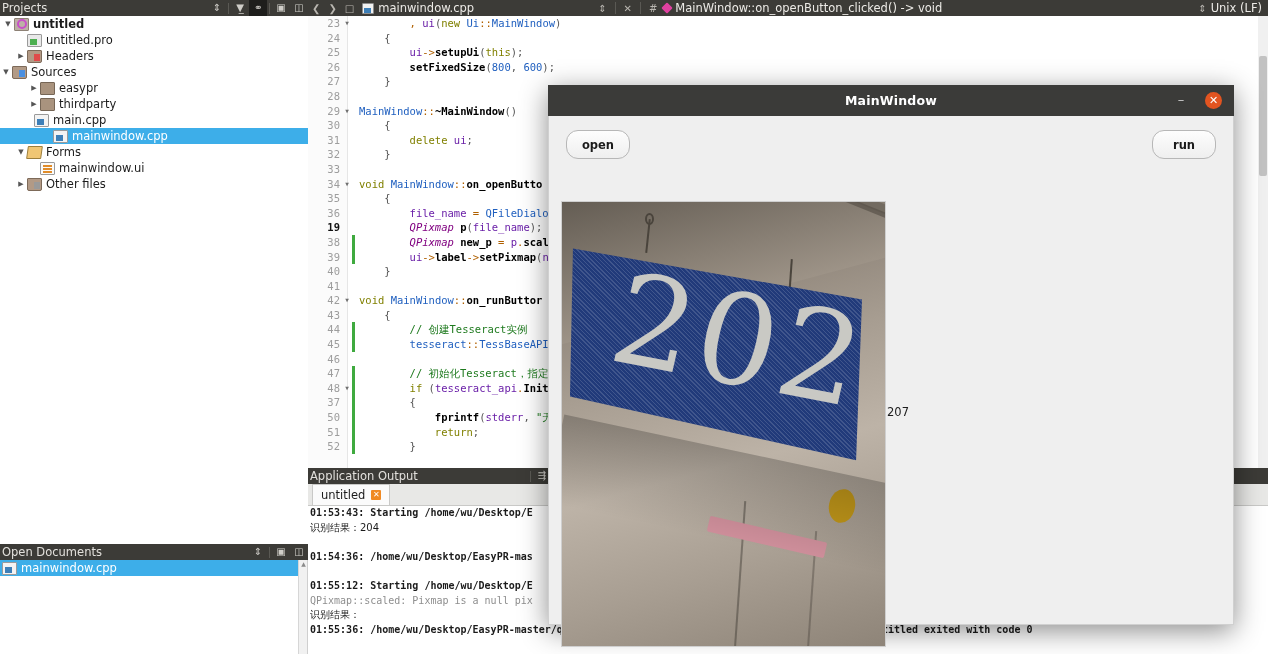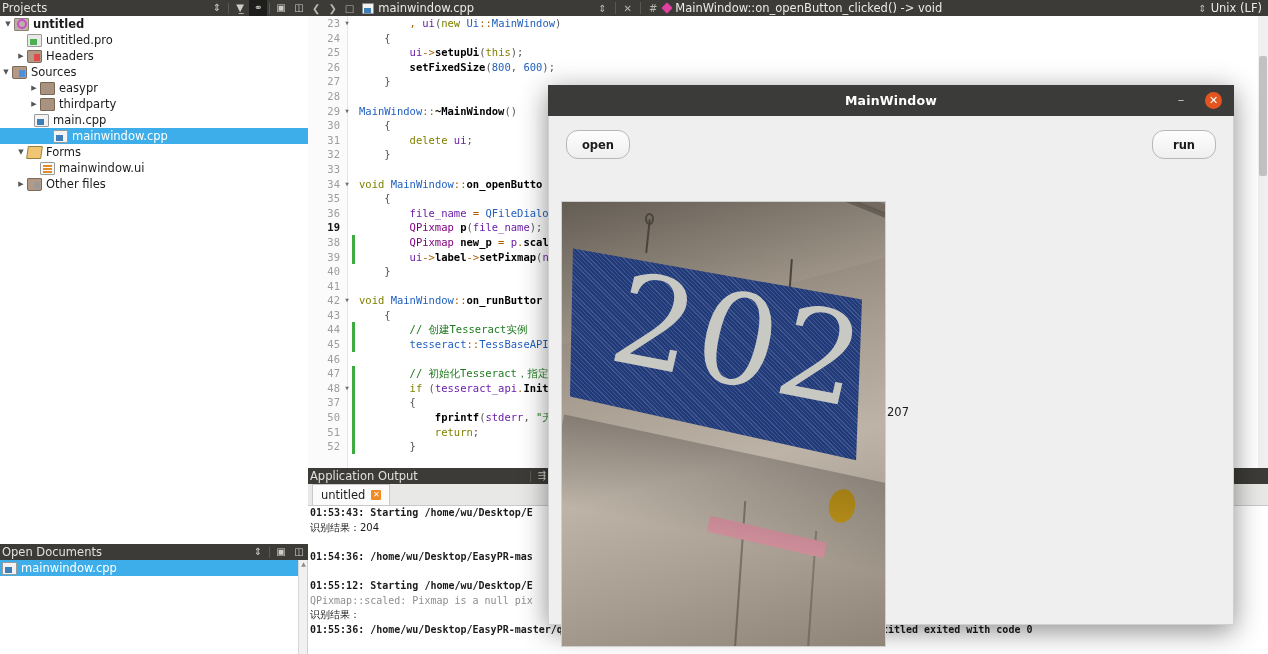--- a/index.html
+++ b/index.html
@@ -93,21 +93,21 @@
   .ln{ width:34px; text-align:right; color:#9d9d9d; flex:0 0 34px;
        font-family:"DejaVu Sans Mono",monospace; font-size:10.5px; padding-right:2px; }
   .ln.cur{ color:#111; font-weight:bold; }
   .fold{ width:10px; flex:0 0 10px; text-align:center; color:#6f6f6f; font-size:6px;
          line-height:14.6px; }
   .chg{ width:3px; flex:0 0 3px; }
   .chg.m{ background:#3faa3f; }
   .code{ padding-left:4px; color:#111; }
   
   .k{ color:#808000; }
-  .typ{ color:#800080; }
+  .typ{ color:#800080;font-style:italic; }
   .fn{ color:#000; font-weight:bold; }
   .cls{ color:#1f5fbf; }
   .num{ color:#1f5fbf; }
   .str{ color:#1e7a1e; }
   .cm{ color:#1e7a1e; }
   .op{ color:#b06000; }
   .par{ color:#555; }
   .var{ color:#6a1fa8; }
   .em{ font-style:italic; color:#6a1fa8; }
 

